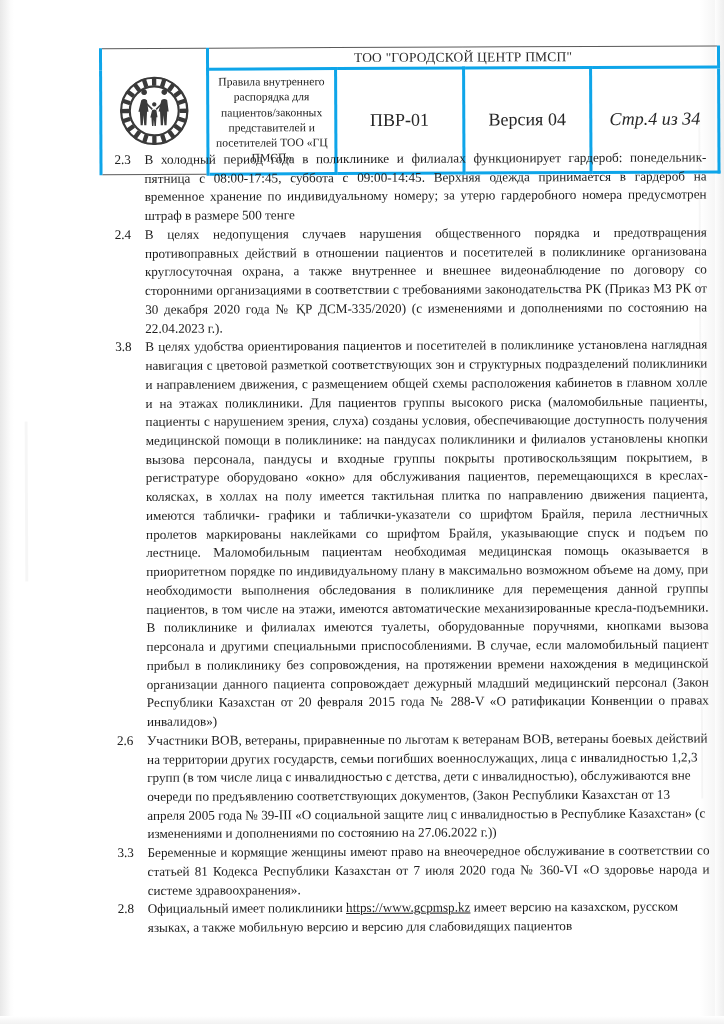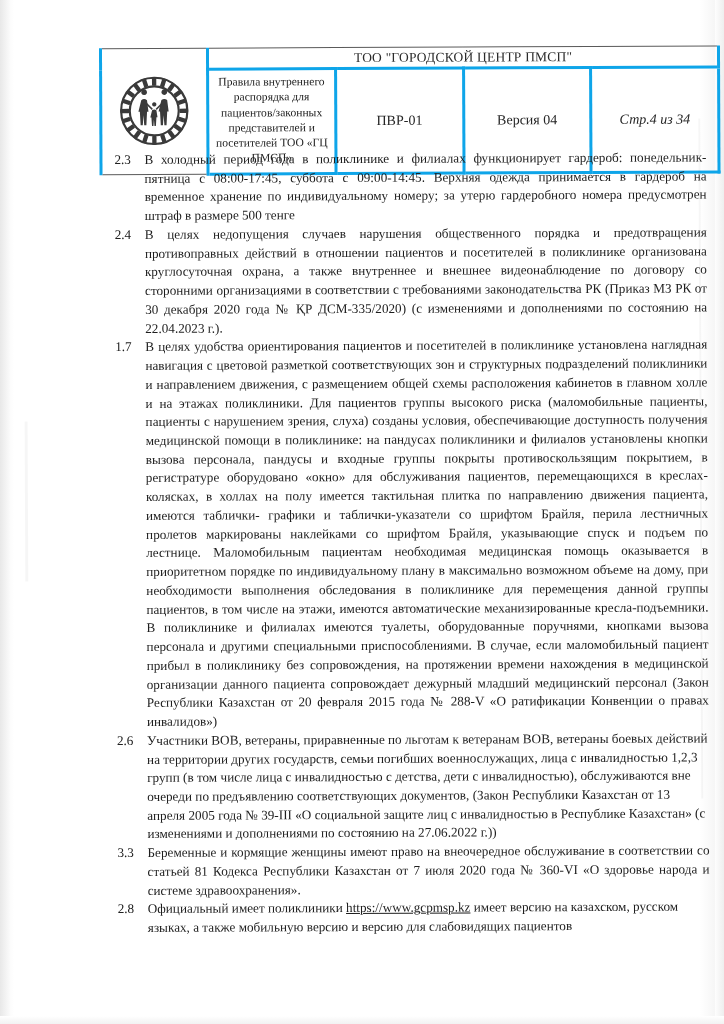--- a/index.html
+++ b/index.html
@@ -86,21 +86,21 @@
   }
   .doc-title {
     font-size: 11.6px;
     line-height: 1.32;
     text-align: center;
     padding: 4px 6px 6px 6px;
     color: #222;
   }
   .cell-code, .cell-version, .cell-page {
     text-align: center;
-    font-size: 14px;
+    font-size: 18px;
     color: #262626;
   }
   .cell-code { width: 80px; }
   .cell-version { width: 96px; }
   .cell-page { width: 108px; font-style: italic; }
 
   
   .emblem {
     display: inline-block;
     width: 72px;
@@ -235,21 +235,21 @@
       <div class="clause-num">2.3</div>
       <div class="clause-body">В холодный период года в поликлинике и филиалах функционирует гардероб: понедельник-пятница с 08:00-17:45, суббота с 09:00-14:45. Верхняя одежда принимается в гардероб на временное хранение по индивидуальному номеру; за утерю гардеробного номера предусмотрен штраф в размере 500 тенге</div>
     </div>
 
     <div class="clause">
       <div class="clause-num">2.4</div>
       <div class="clause-body">В целях недопущения случаев нарушения общественного порядка и предотвращения противоправных действий в отношении пациентов и посетителей в поликлинике организована круглосуточная охрана, а также внутреннее и внешнее видеонаблюдение по договору со сторонними организациями в соответствии с требованиями законодательства РК (Приказ МЗ РК от 30 декабря 2020 года № ҚР ДСМ-335/2020) (с изменениями и дополнениями по состоянию на 22.04.2023 г.).</div>
     </div>
 
     <div class="clause">
-      <div class="clause-num">1.7</div>
+      <div class="clause-num">3.8</div>
       <div class="clause-body">В целях удобства ориентирования пациентов и посетителей в поликлинике установлена наглядная навигация с цветовой разметкой соответствующих зон и структурных подразделений поликлиники и направлением движения, с размещением общей схемы расположения кабинетов в главном холле и на этажах поликлиники. Для пациентов группы высокого риска (маломобильные пациенты, пациенты с нарушением зрения, слуха) созданы условия, обеспечивающие доступность получения медицинской помощи в поликлинике: на пандусах поликлиники и филиалов установлены кнопки вызова персонала, пандусы и входные группы покрыты противоскользящим покрытием, в регистратуре оборудовано «окно» для обслуживания пациентов, перемещающихся в креслах-колясках, в холлах на полу имеется тактильная плитка по направлению движения пациента, имеются таблички- графики и таблички-указатели со шрифтом Брайля, перила лестничных пролетов маркированы наклейками со шрифтом Брайля, указывающие спуск и подъем по лестнице. Маломобильным пациентам необходимая медицинская помощь оказывается в приоритетном порядке по индивидуальному плану в максимально возможном объеме на дому, при необходимости выполнения обследования в поликлинике для перемещения данной группы пациентов, в том числе на этажи, имеются автоматические механизированные кресла-подъемники. В поликлинике и филиалах имеются туалеты, оборудованные поручнями, кнопками вызова персонала и другими специальными приспособлениями. В случае, если маломобильный пациент прибыл в поликлинику без сопровождения, на протяжении времени нахождения в медицинской организации данного пациента сопровождает дежурный младший медицинский персонал (Закон Республики Казахстан от 20 февраля 2015 года № 288-V «О ратификации Конвенции о правах инвалидов»)</div>
     </div>
 
     <div class="clause tight">
       <div class="clause-num">2.6</div>
       <div class="clause-body">Участники ВОВ, ветераны, приравненные по льготам к ветеранам ВОВ, ветераны боевых действий на территории других государств, семьи погибших военнослужащих, лица с инвалидностью 1,2,3 групп (в том числе лица с инвалидностью с детства, дети с инвалидностью), обслуживаются вне очереди по предъявлению соответствующих документов,  (Закон Республики Казахстан от 13 апреля 2005 года № 39-III «О социальной защите лиц с инвалидностью в Республике Казахстан» (с изменениями и дополнениями по состоянию на 27.06.2022 г.))</div>
     </div>
 
     <div class="clause">
       <div class="clause-num">3.3</div>

